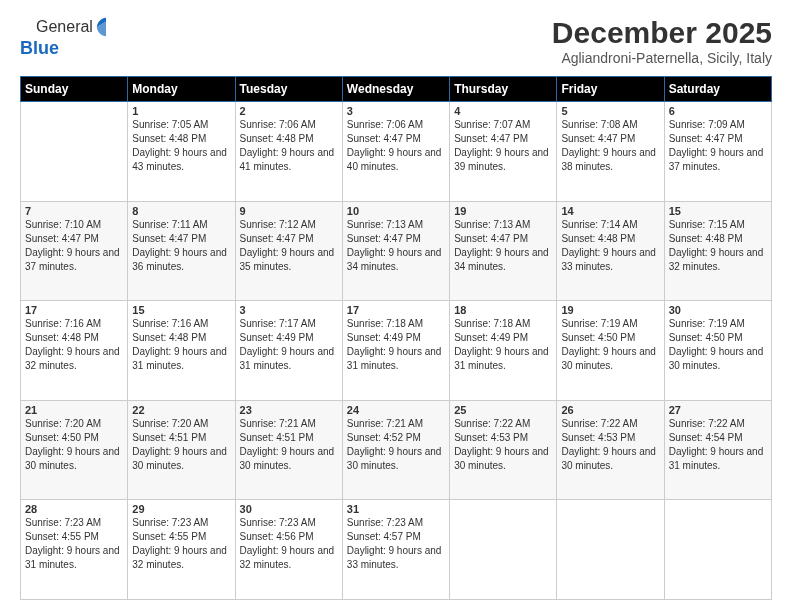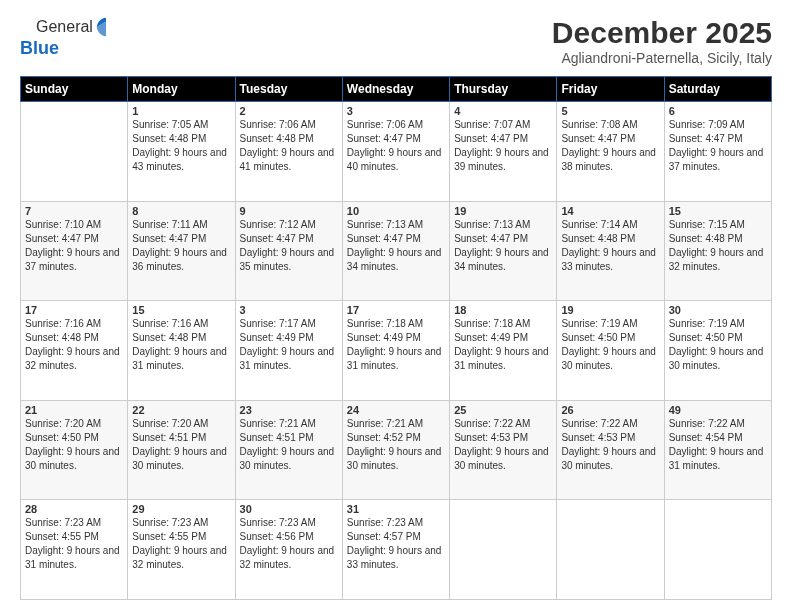--- a/index.html
+++ b/index.html
@@ -229,21 +229,21 @@
           </td>
           <td>
             <span class="day-number">25</span>
             <div class="day-info">Sunrise: 7:22 AM<br>Sunset: 4:53 PM<br>Daylight: 9 hours and 30 minutes.</div>
           </td>
           <td>
             <span class="day-number">26</span>
             <div class="day-info">Sunrise: 7:22 AM<br>Sunset: 4:53 PM<br>Daylight: 9 hours and 30 minutes.</div>
           </td>
           <td>
-            <span class="day-number">49</span>
+            <span class="day-number">27</span>
             <div class="day-info">Sunrise: 7:22 AM<br>Sunset: 4:54 PM<br>Daylight: 9 hours and 31 minutes.</div>
           </td>
         </tr>
         <tr>
           <td>
             <span class="day-number">28</span>
             <div class="day-info">Sunrise: 7:23 AM<br>Sunset: 4:55 PM<br>Daylight: 9 hours and 31 minutes.</div>
           </td>
           <td>
             <span class="day-number">29</span>

